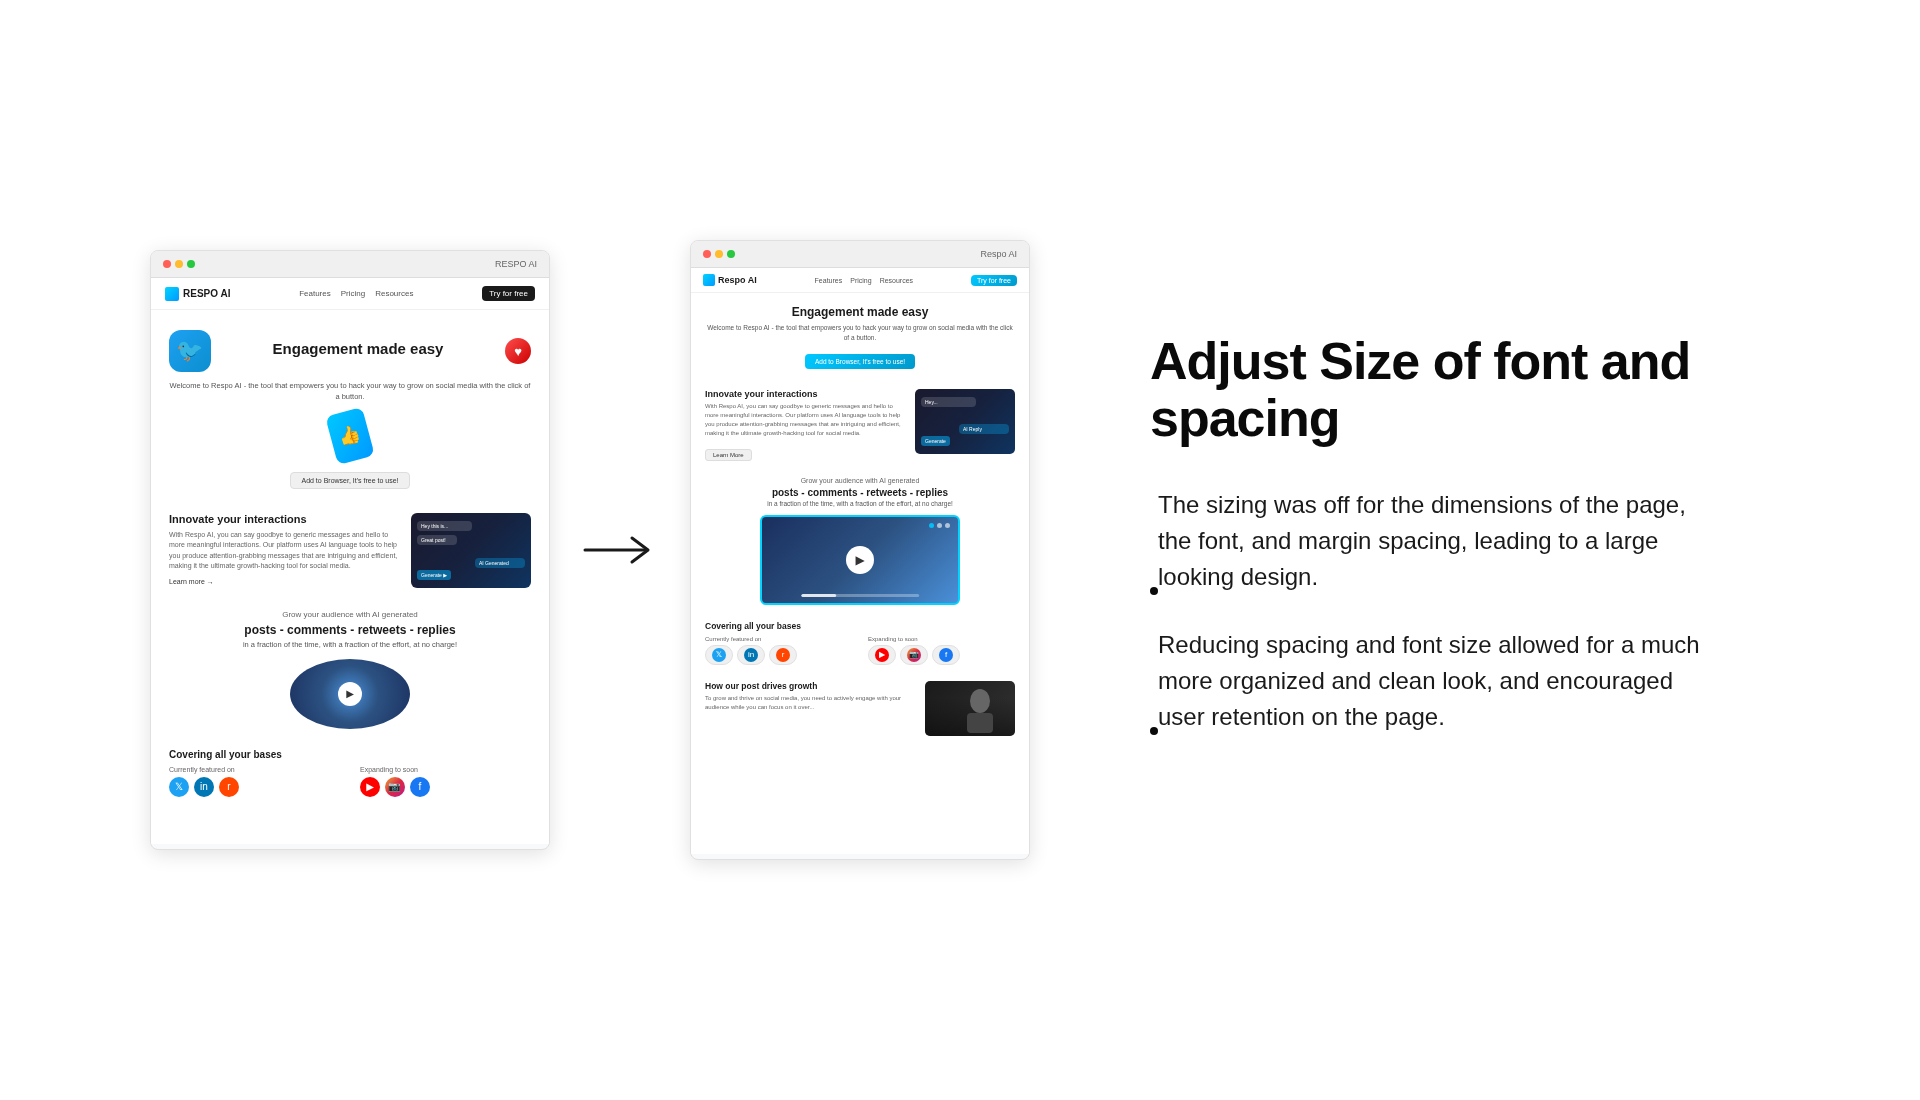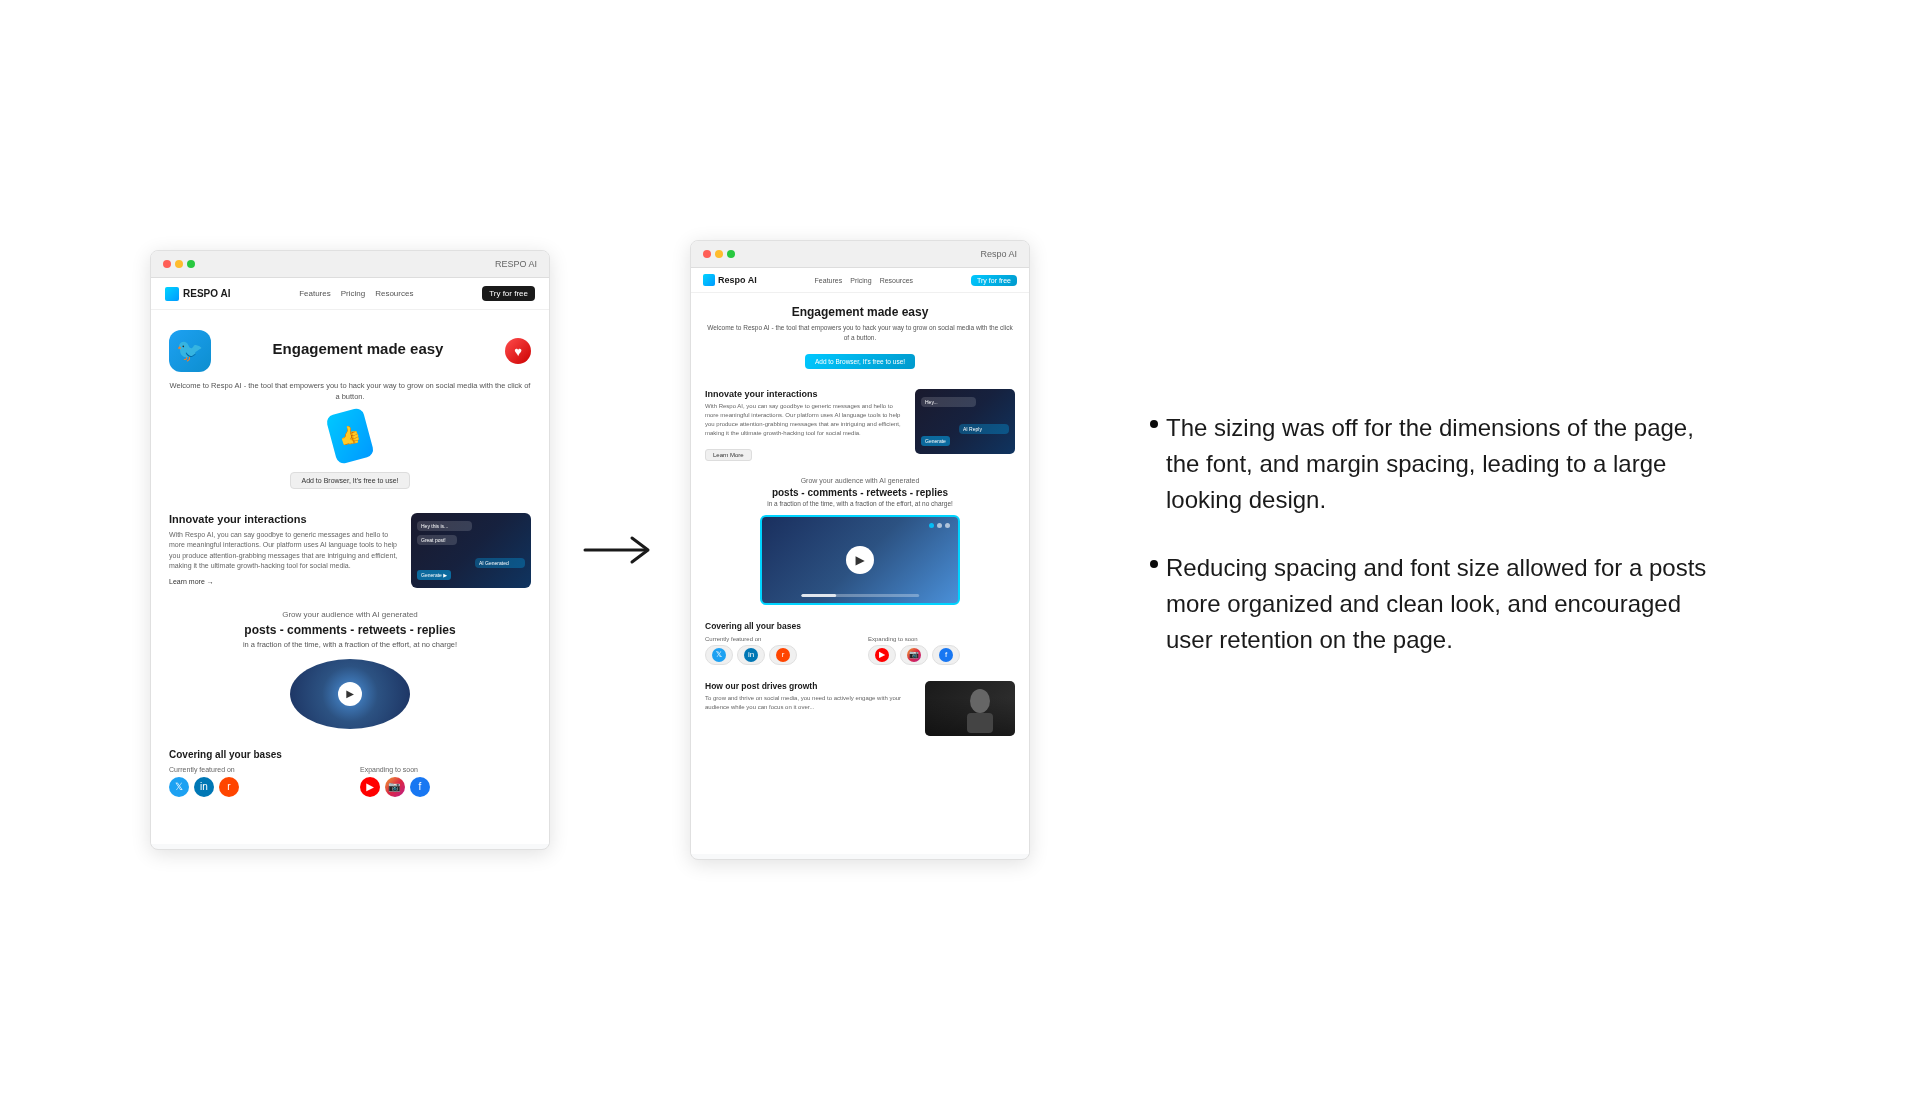--- a/index.html
+++ b/index.html
@@ -663,23 +663,23 @@
       letter-spacing: -1px;
     }
 
     .bullet-list {
       list-style: none;
       padding: 0;
     }
 
     .bullet-item {
       display: flex;
-      gap: 8px;
+      gap: 0;
       margin-bottom: 32px;
-      align-items: flex-start;
+      align-items: flex-end;
     }
 
     .bullet-dot {
       width: 8px;
       height: 8px;
       background: #0a0a0a;
       border-radius: 50%;
       margin-top: 10px;
       flex-shrink: 0;
     }
@@ -945,25 +945,26 @@
             </div>
           </div>
 
         </div>
       </div>
     </div>
 
   </div>
 
   <div class="text-section">
+    <h1 class="main-title">Adjust Size of font and spacing</h1>
     <ul class="bullet-list">
       <li class="bullet-item">
         <div class="bullet-dot"></div>
         <span class="bullet-text">The sizing was off for the dimensions of the page, the font, and margin spacing, leading to a large looking design.</span>
       </li>
       <li class="bullet-item">
         <div class="bullet-dot"></div>
-        <span class="bullet-text">Reducing spacing and font size allowed for a posts more organized and clean look, and encouraged user retention on the page.</span>
+        <span class="bullet-text">Reducing spacing and font size allowed for a much more organized and clean look, and encouraged user retention on the page.</span>
       </li>
     </ul>
   </div>
 
 </div>
 
 </body></html>

